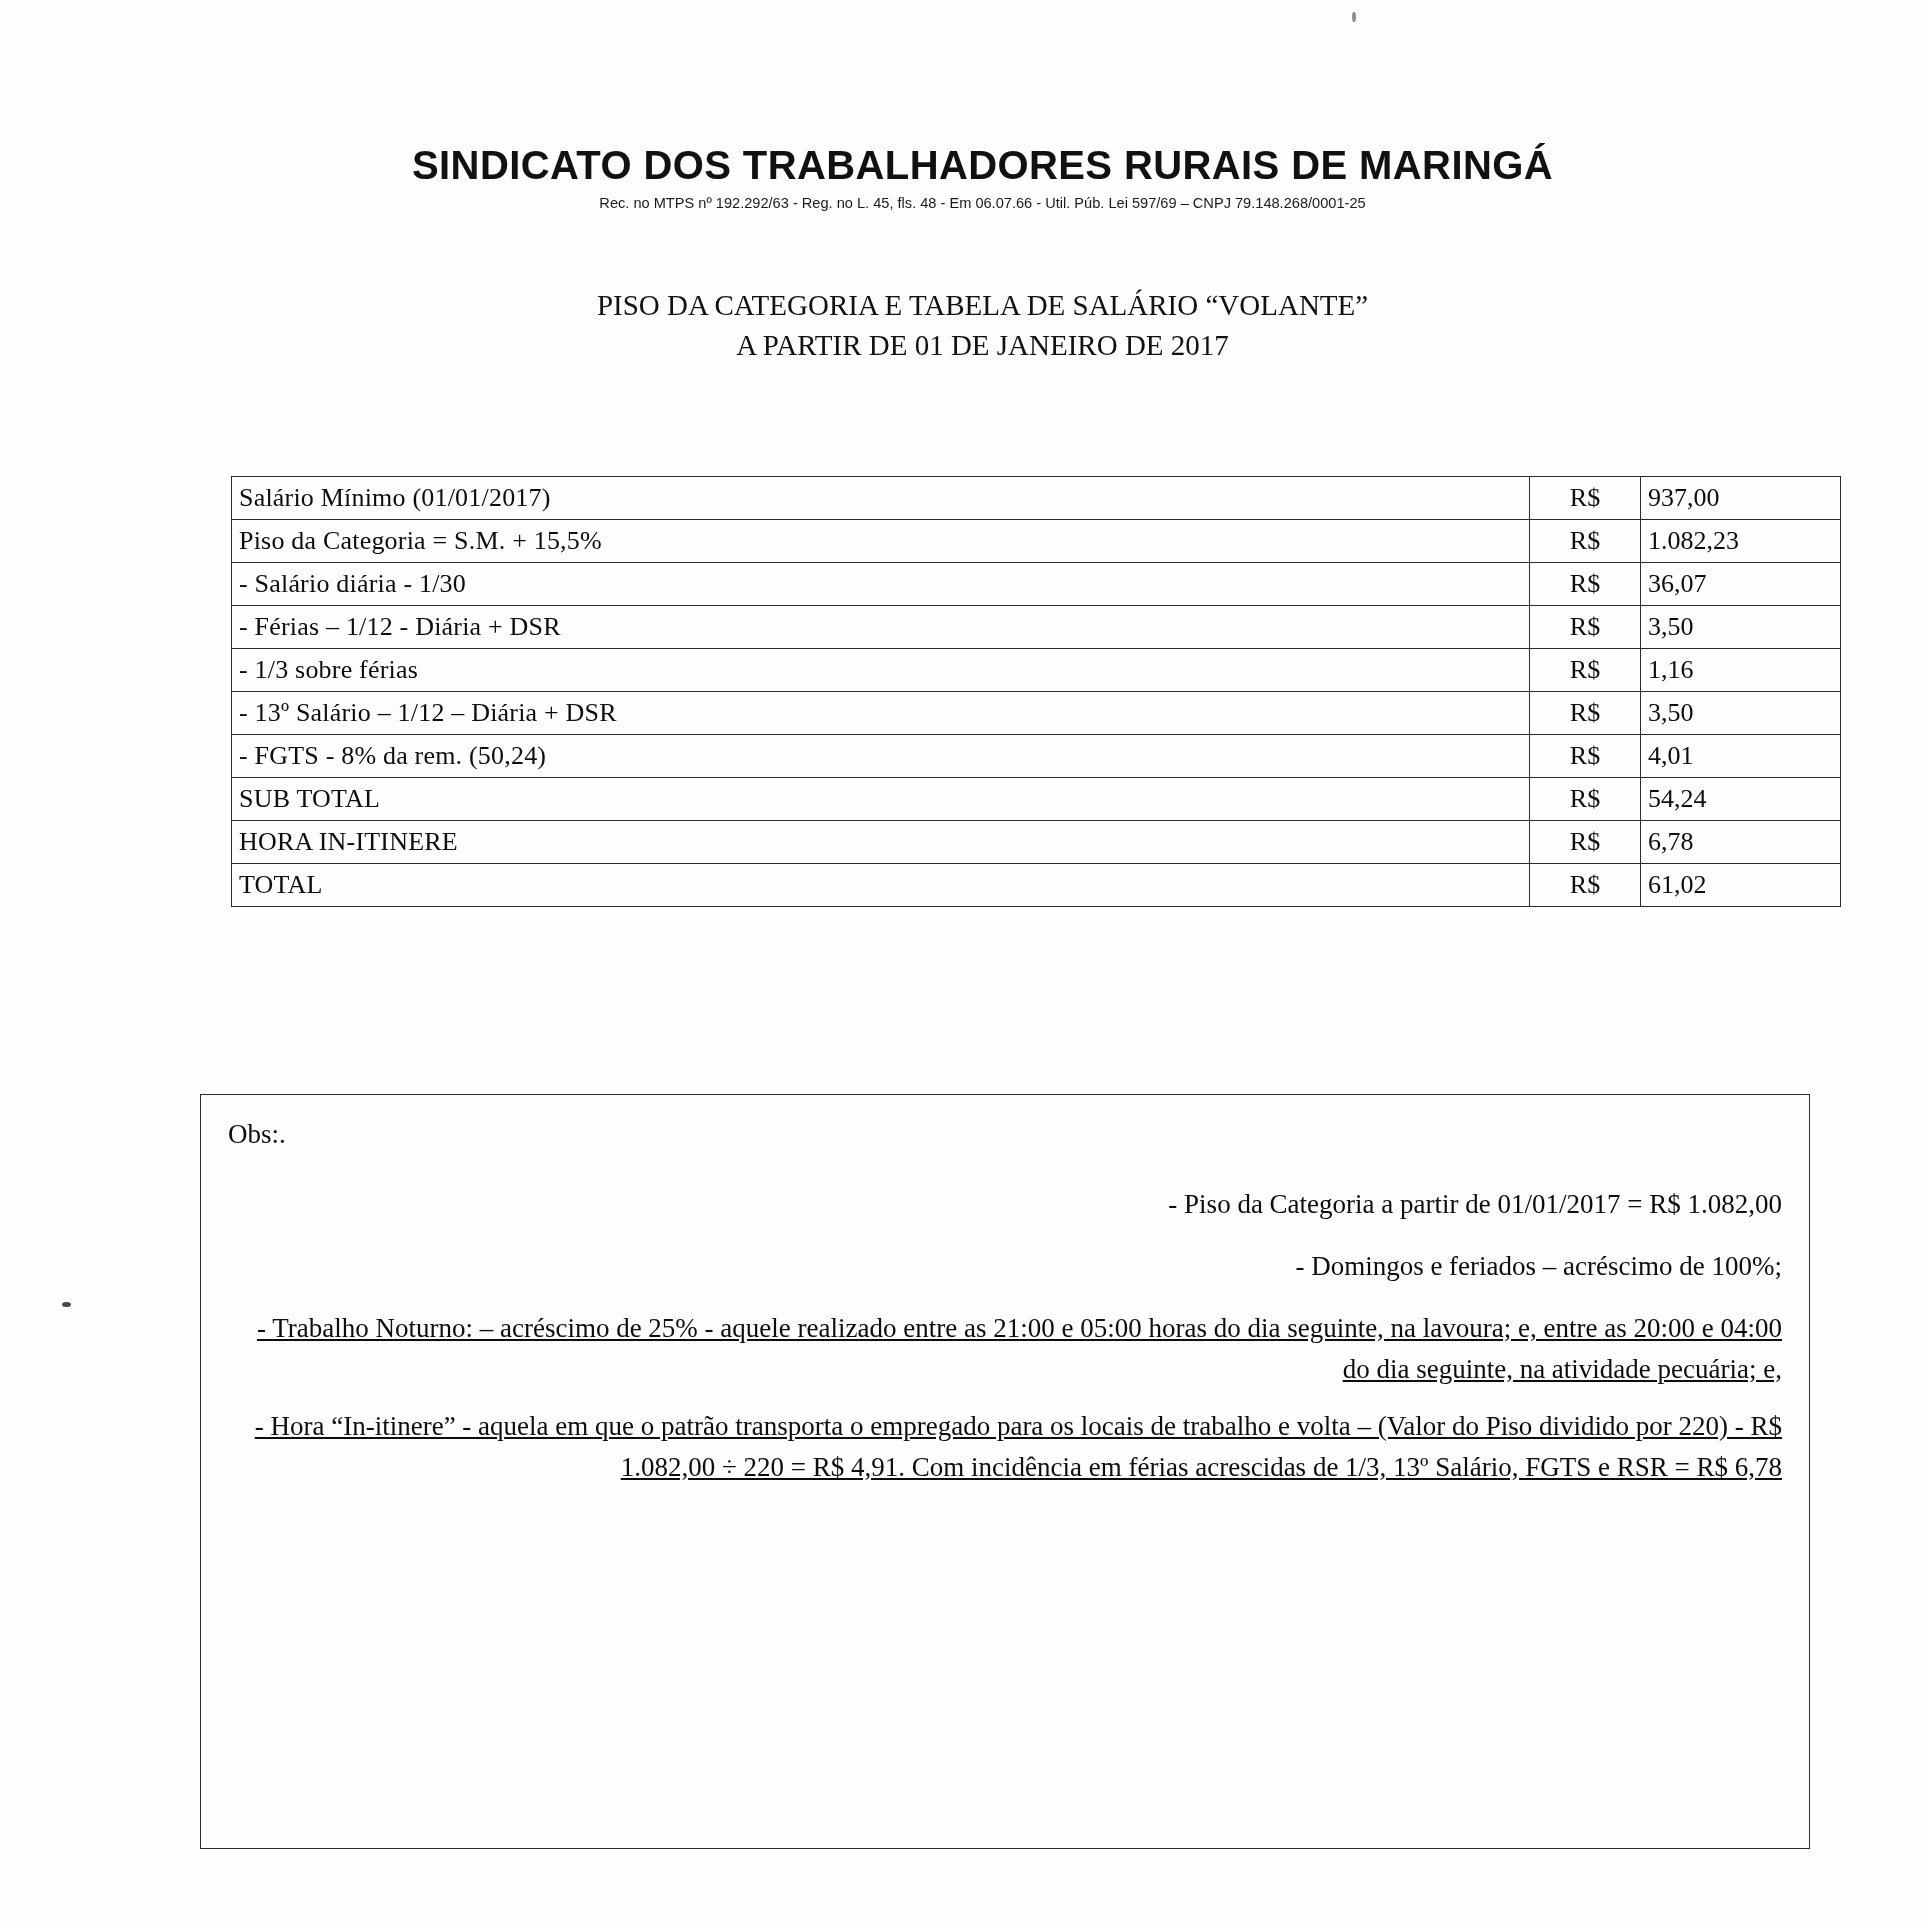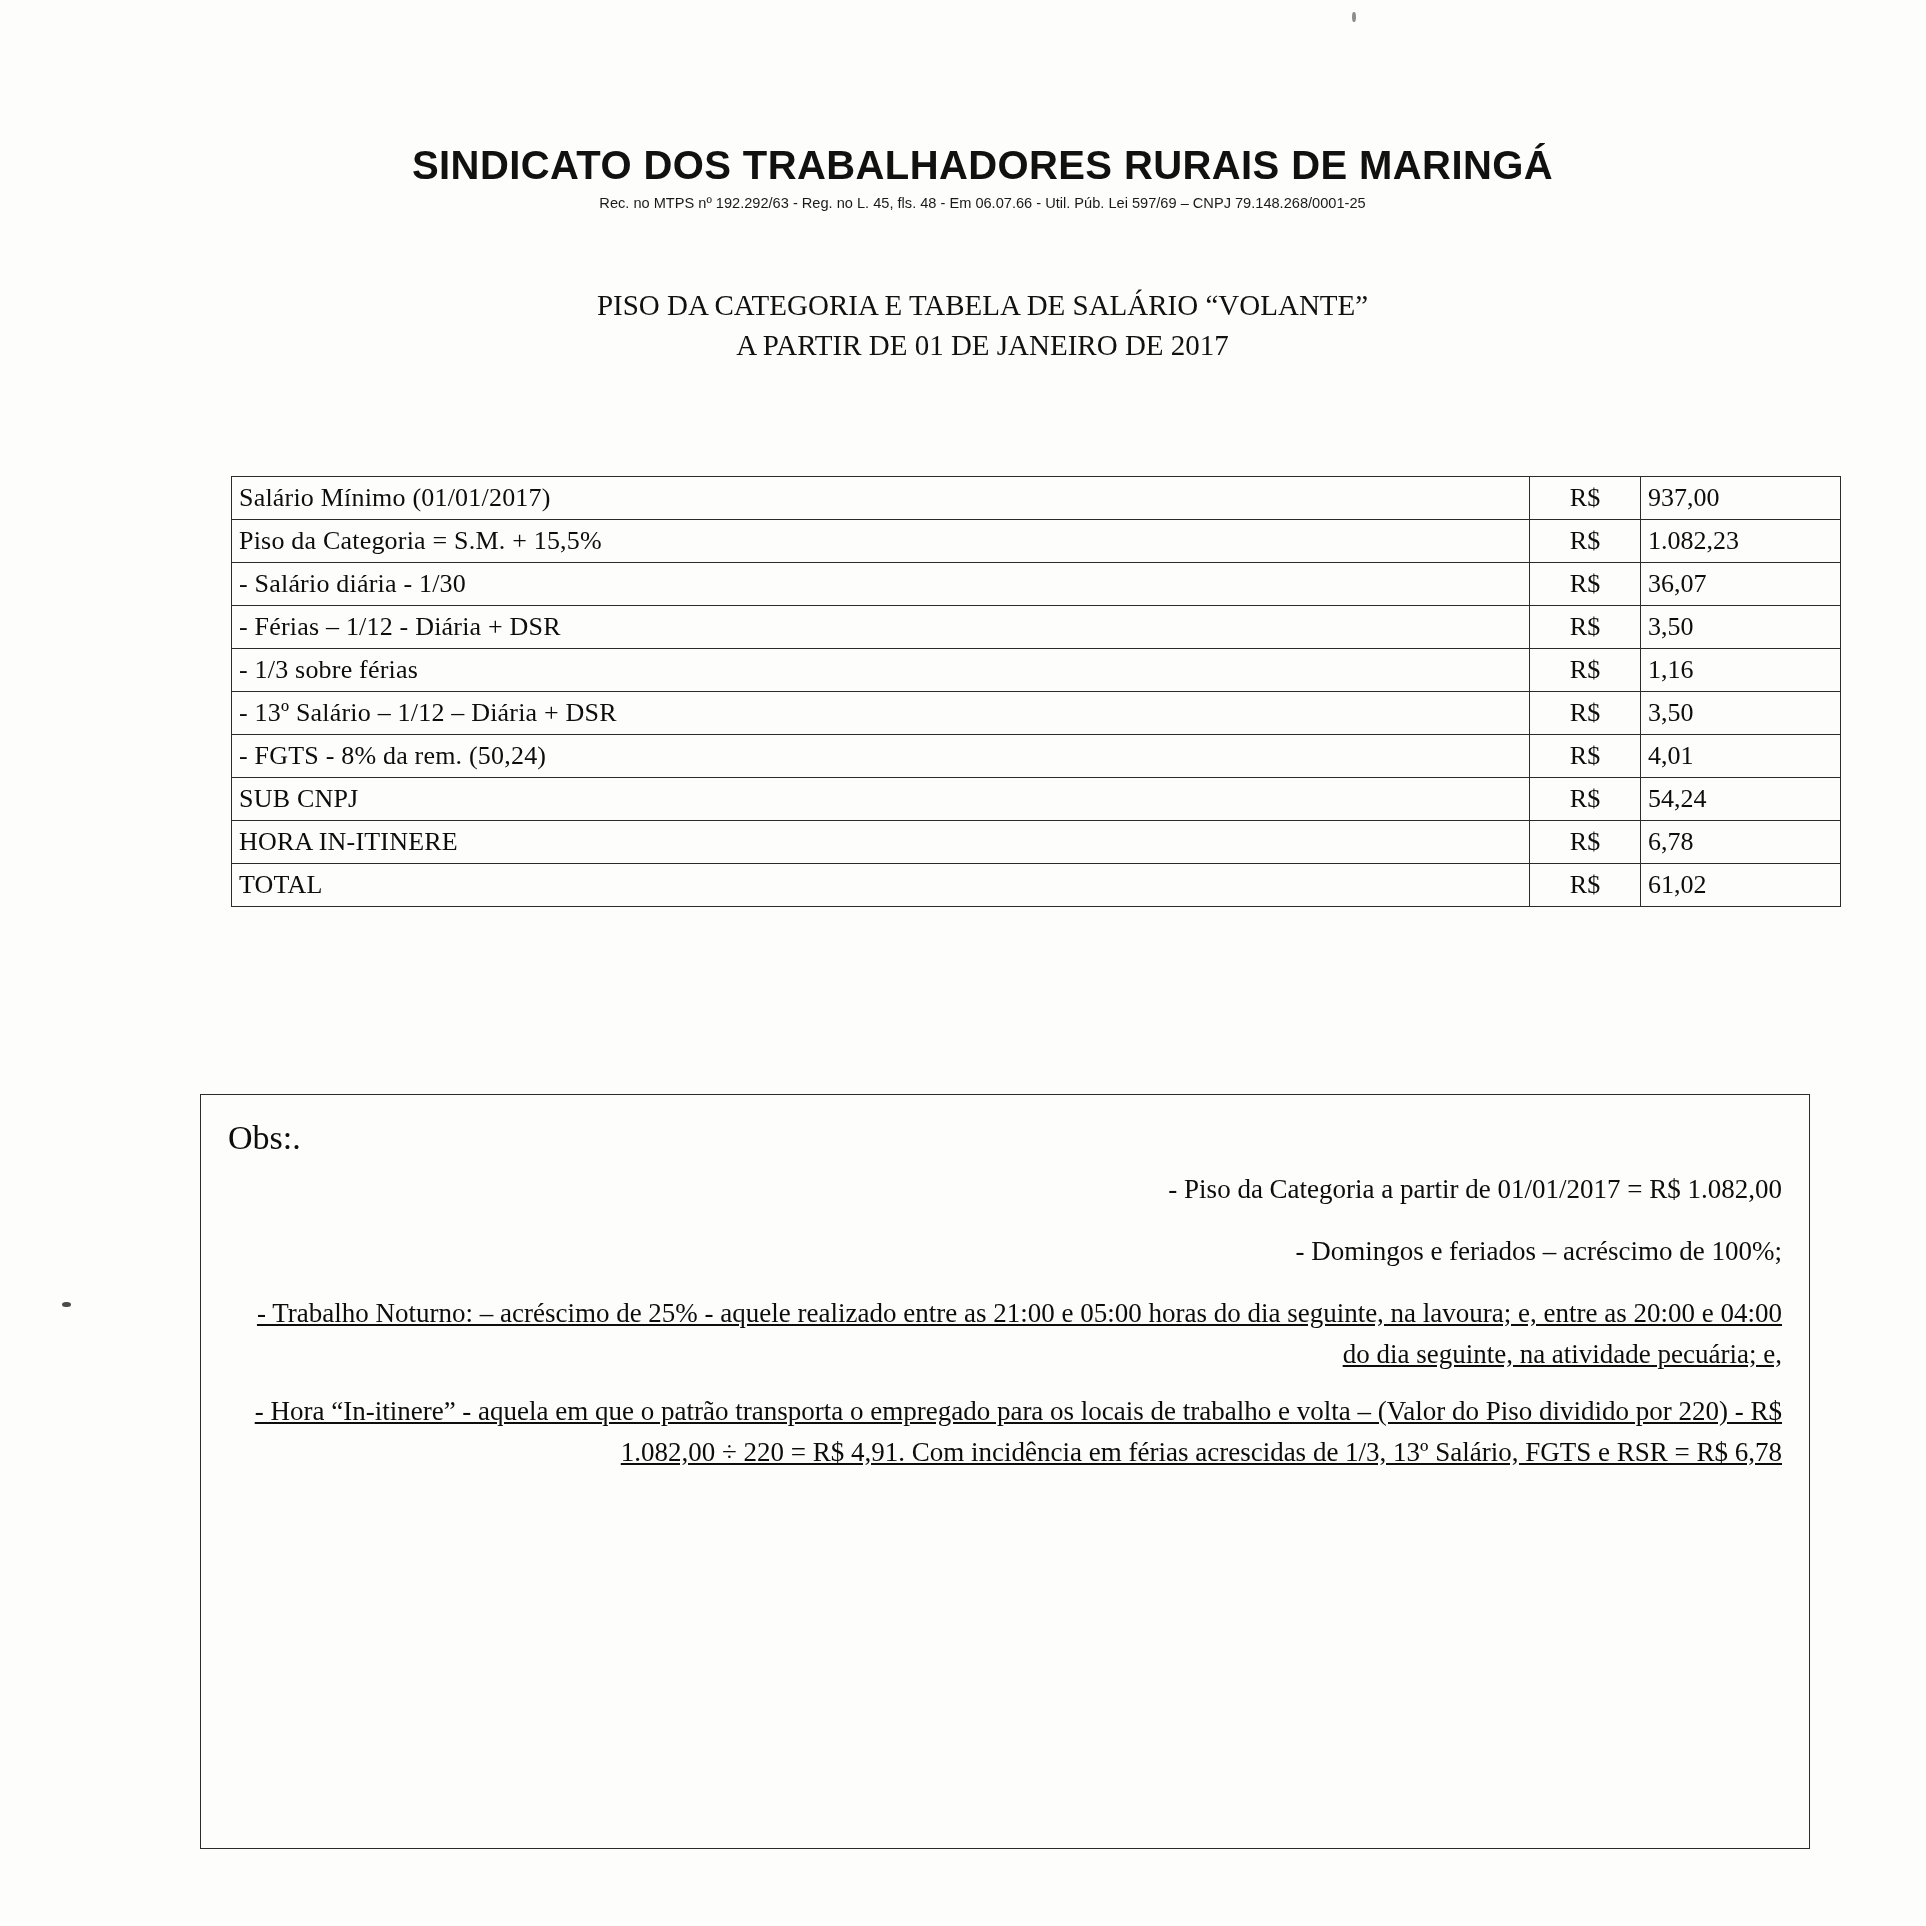--- a/index.html
+++ b/index.html
@@ -93,22 +93,22 @@
     position: absolute;
     top: 1094px;
     left: 200px;
     width: 1610px;
     height: 755px;
     border: 1.2px solid #2b2b2b;
     box-sizing: border-box;
     padding: 24px 27px 0 27px;
   }
   .obs-title {
-    font-size: 34px;
-    margin-bottom: 12px;
+    font-size: 27px;
+    margin-bottom: 34px;
   }
   .obs-item {
     font-size: 27px;
     line-height: 1.5;
     margin-bottom: 21.6px;
     text-align: right;
   }
   .obs-item.multi {
     margin-bottom: 17px;
     text-decoration: underline;
@@ -174,21 +174,21 @@
           <td class="label">- 13º Salário – 1/12 – Diária + DSR</td>
           <td class="cur">R$</td>
           <td class="val">3,50</td>
         </tr>
         <tr>
           <td class="label">- FGTS - 8%  da rem. (50,24)</td>
           <td class="cur">R$</td>
           <td class="val">4,01</td>
         </tr>
         <tr>
-          <td class="label">SUB CNPJ</td>
+          <td class="label">SUB TOTAL</td>
           <td class="cur">R$</td>
           <td class="val">54,24</td>
         </tr>
         <tr>
           <td class="label">HORA IN-ITINERE</td>
           <td class="cur">R$</td>
           <td class="val">6,78</td>
         </tr>
         <tr>
           <td class="label">TOTAL</td>

